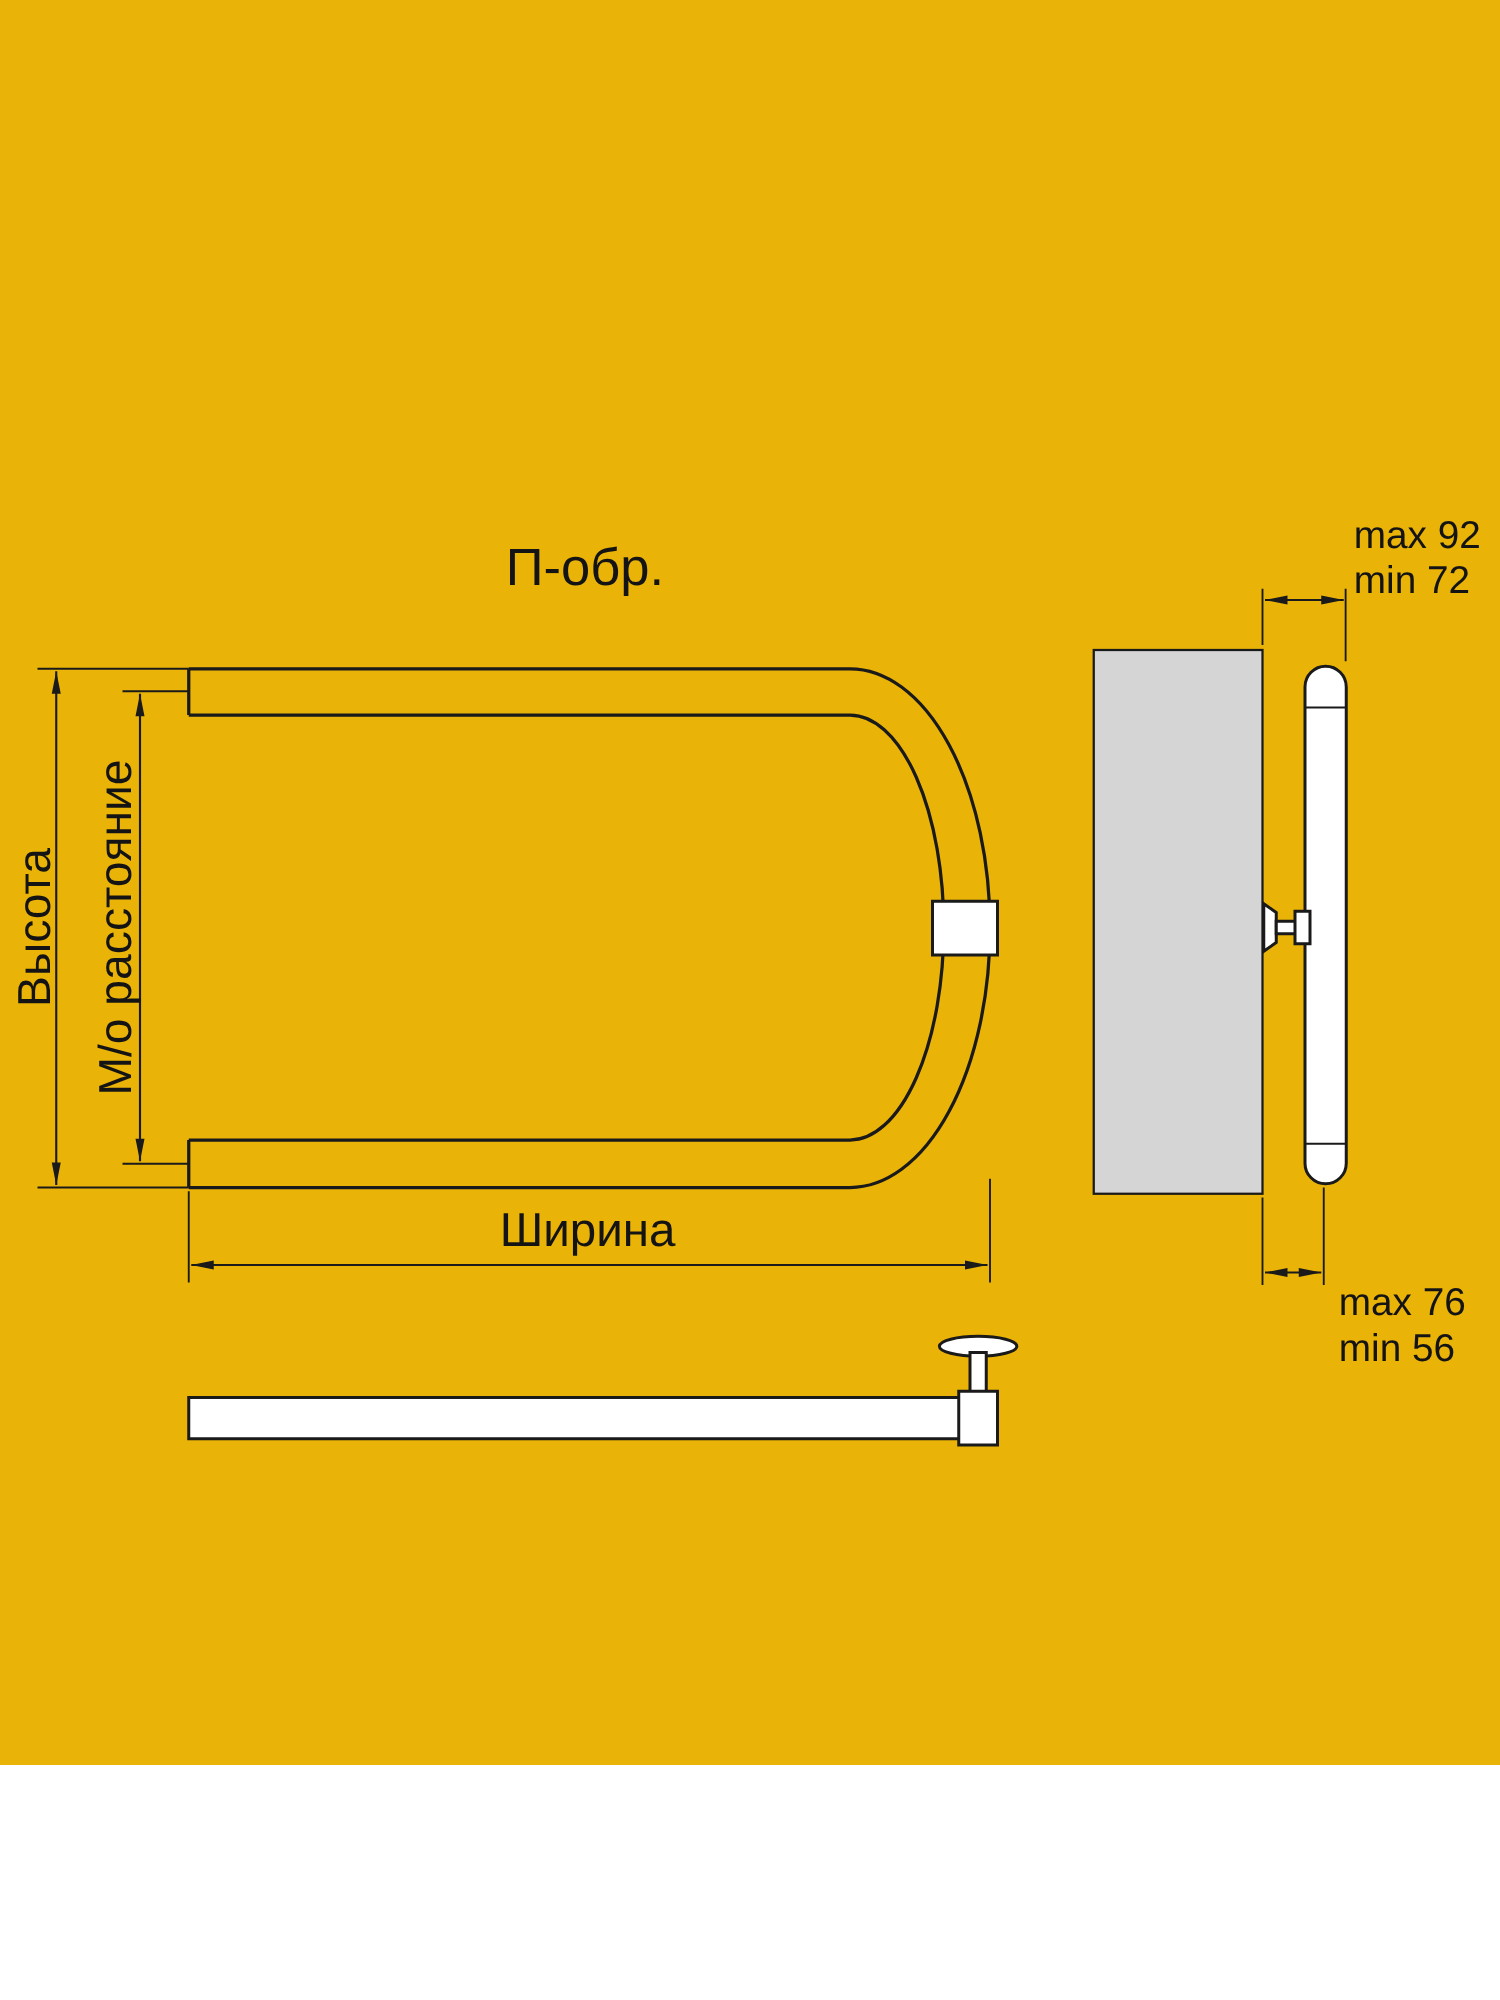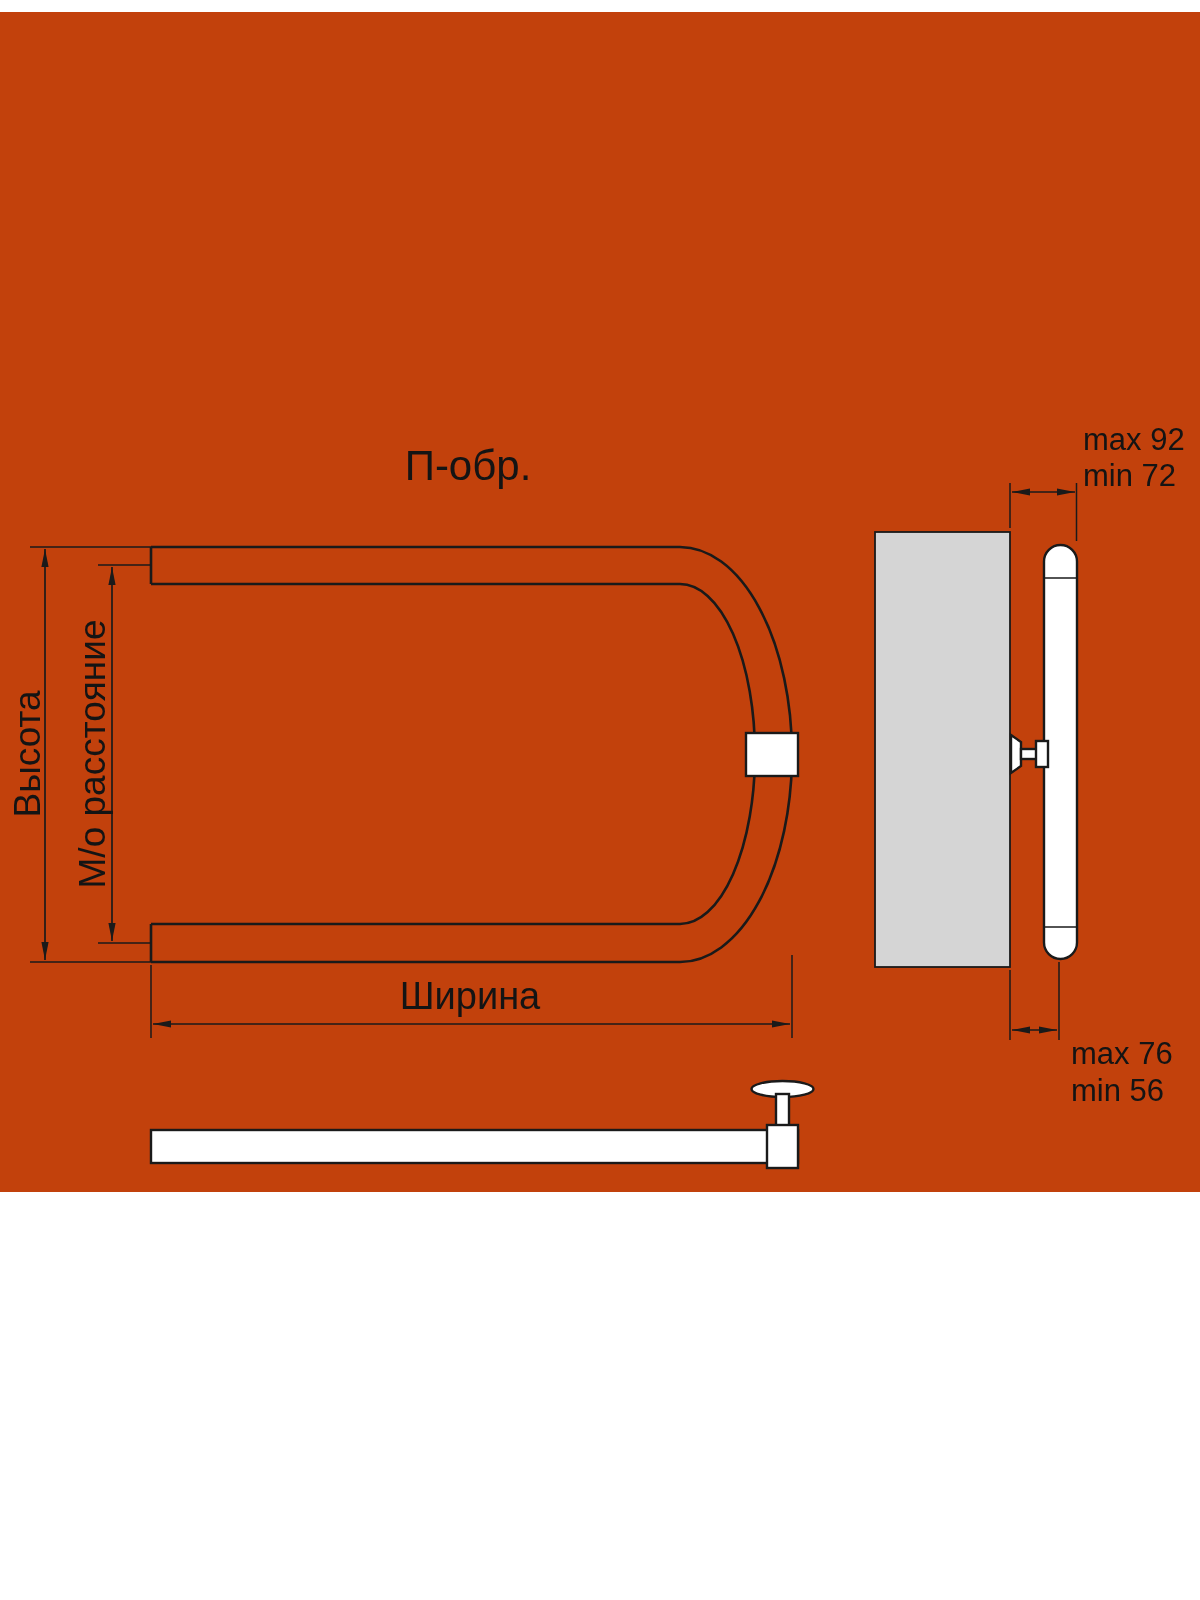--- a/index.html
+++ b/index.html
@@ -1,20 +1,20 @@
 <!DOCTYPE html>
 <html><head>
 <meta charset="utf-8">
 <style>
   html,body{margin:0;padding:0;background:#ffffff;}
   .canvas{
     position:relative;
-    width:1200px;height:1180px;
-    margin:12px auto;
-    background:#c2410c;
+    width:1200px;height:1412px;
+    margin:0 auto;
+    background:#eab308;
     overflow:hidden;
     font-family:"Liberation Sans","DejaVu Sans",sans-serif;
   }
   svg{display:block;width:1200px;height:1600px;}
   text{
     font-family:"Liberation Sans","DejaVu Sans",sans-serif;
     fill:#141414;
   }
   .title-text{font-size:42px;}
   .label-lg{font-size:38px;}

